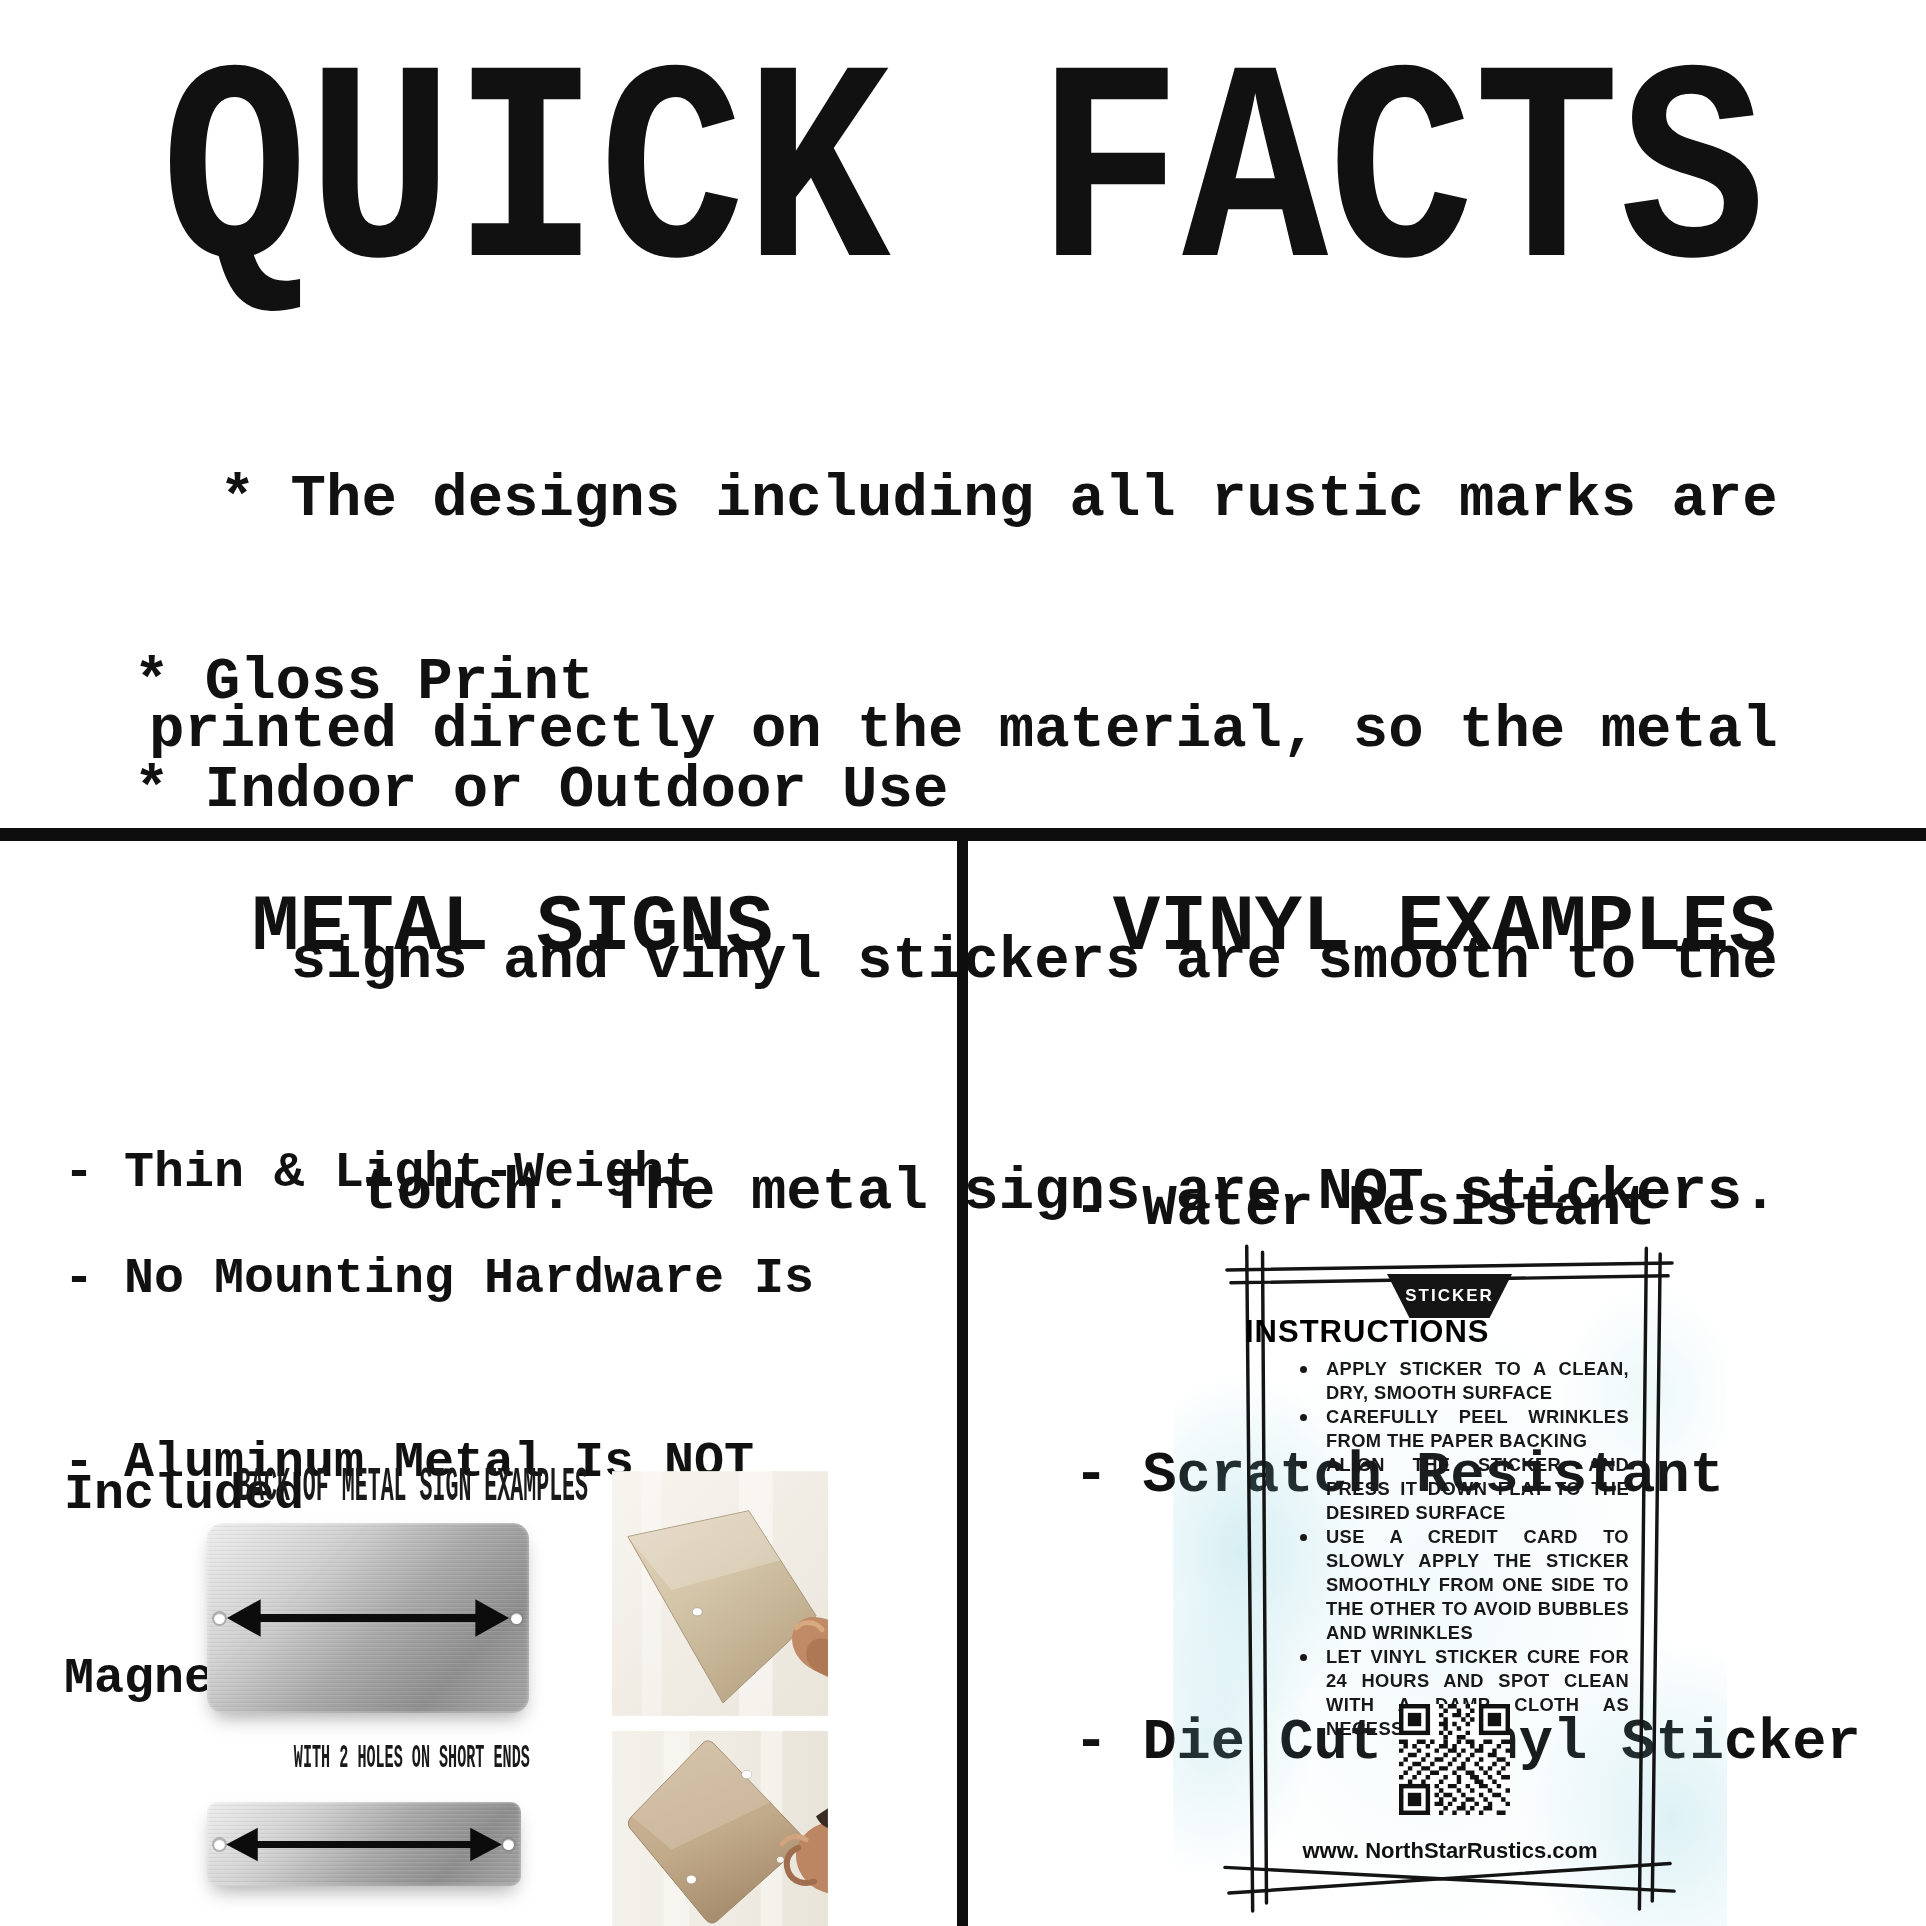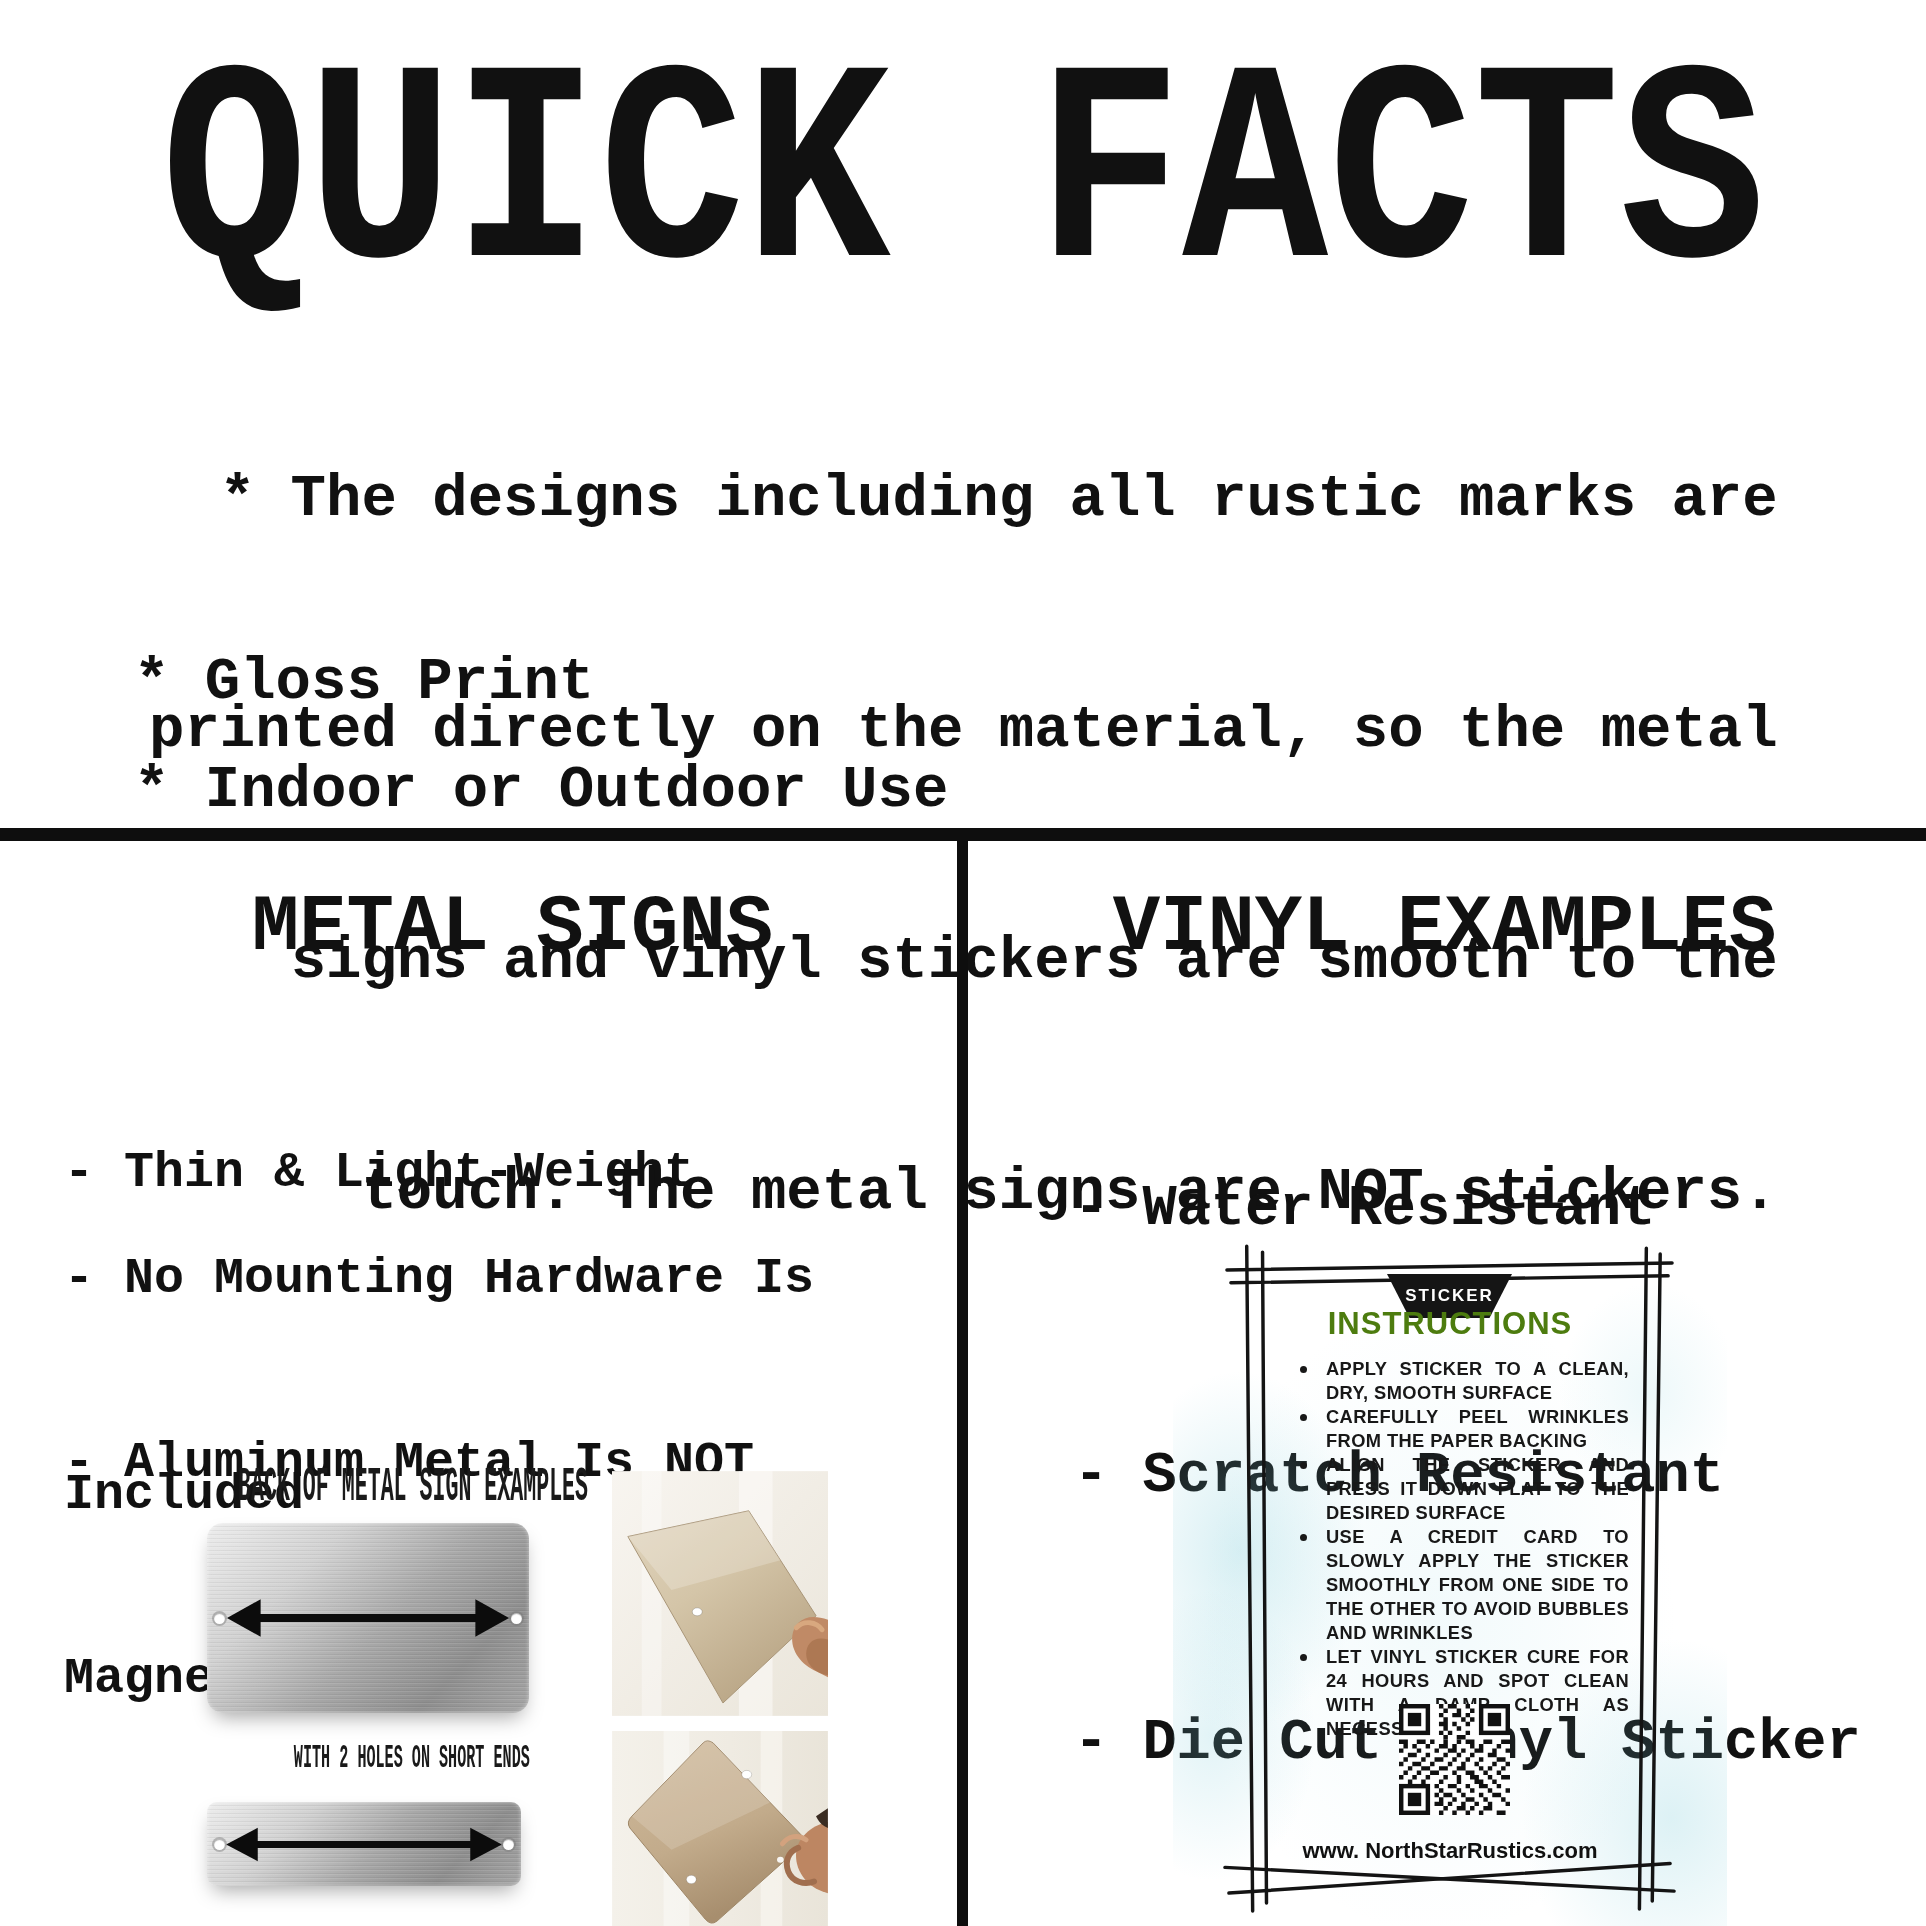--- a/index.html
+++ b/index.html
@@ -60,22 +60,22 @@
      radial-gradient(149px 208px at 7% 72%, rgba(122,202,216,.22), rgba(122,202,216,0) 70%),
      radial-gradient(208px 248px at 90% 84%, rgba(122,202,216,.26), rgba(122,202,216,0) 72%),
      radial-gradient(129px 158px at 86% 22%, rgba(140,212,222,.16), rgba(140,212,222,0) 70%),
      radial-gradient(317px 426px at 48% 55%, rgba(150,216,226,.12), rgba(150,216,226,0) 75%);}
   .card{position:absolute;left:274px;top:418px;width:426px;height:648px;}
   .frame-svg{position:absolute;left:-16px;top:-16px;width:457px;height:680px;overflow:visible;}
   .badge{position:absolute;left:150px;top:16px;width:125px;height:44px;background:#151515;
          clip-path:polygon(0 0,100% 0,82% 100%,18% 100%);
          display:flex;align-items:center;justify-content:center;}
   .badge span{color:#ffffff;font:700 17px "Liberation Sans", sans-serif;letter-spacing:2px;}
-  .card h3{position:absolute;left:0;top:48px;width:100%;margin:0;text-align:center;
-           font:700 31px "Liberation Sans", sans-serif;letter-spacing:1px;color:#4d7c0f;}
+  .card h3{position:absolute;left:0;top:48px;width:100%;margin:8px;
+           font:700 31px "Liberation Sans", sans-serif;letter-spacing:1px;color:#000000;}
   .card ul{position:absolute;left:85px;top:95px;width:303px;margin:4px;padding:0;list-style:none;}
   .card li{position:relative;font:700 18.3px/24px "Liberation Sans", sans-serif;color:#181818;
            letter-spacing:0.4px;text-align:justify;padding-left:0;}
   .card li::before{content:"";position:absolute;left:-26px;top:9px;width:7px;height:7px;
            border-radius:50%;background:#181818;}
   .qr{position:absolute;left:162px;top:446px;width:111px;height:111px;}
   .website{position:absolute;left:0;top:580px;width:100%;text-align:center;
            font:700 22px "Liberation Sans", sans-serif;color:#111;}
 </style>
 </head>

